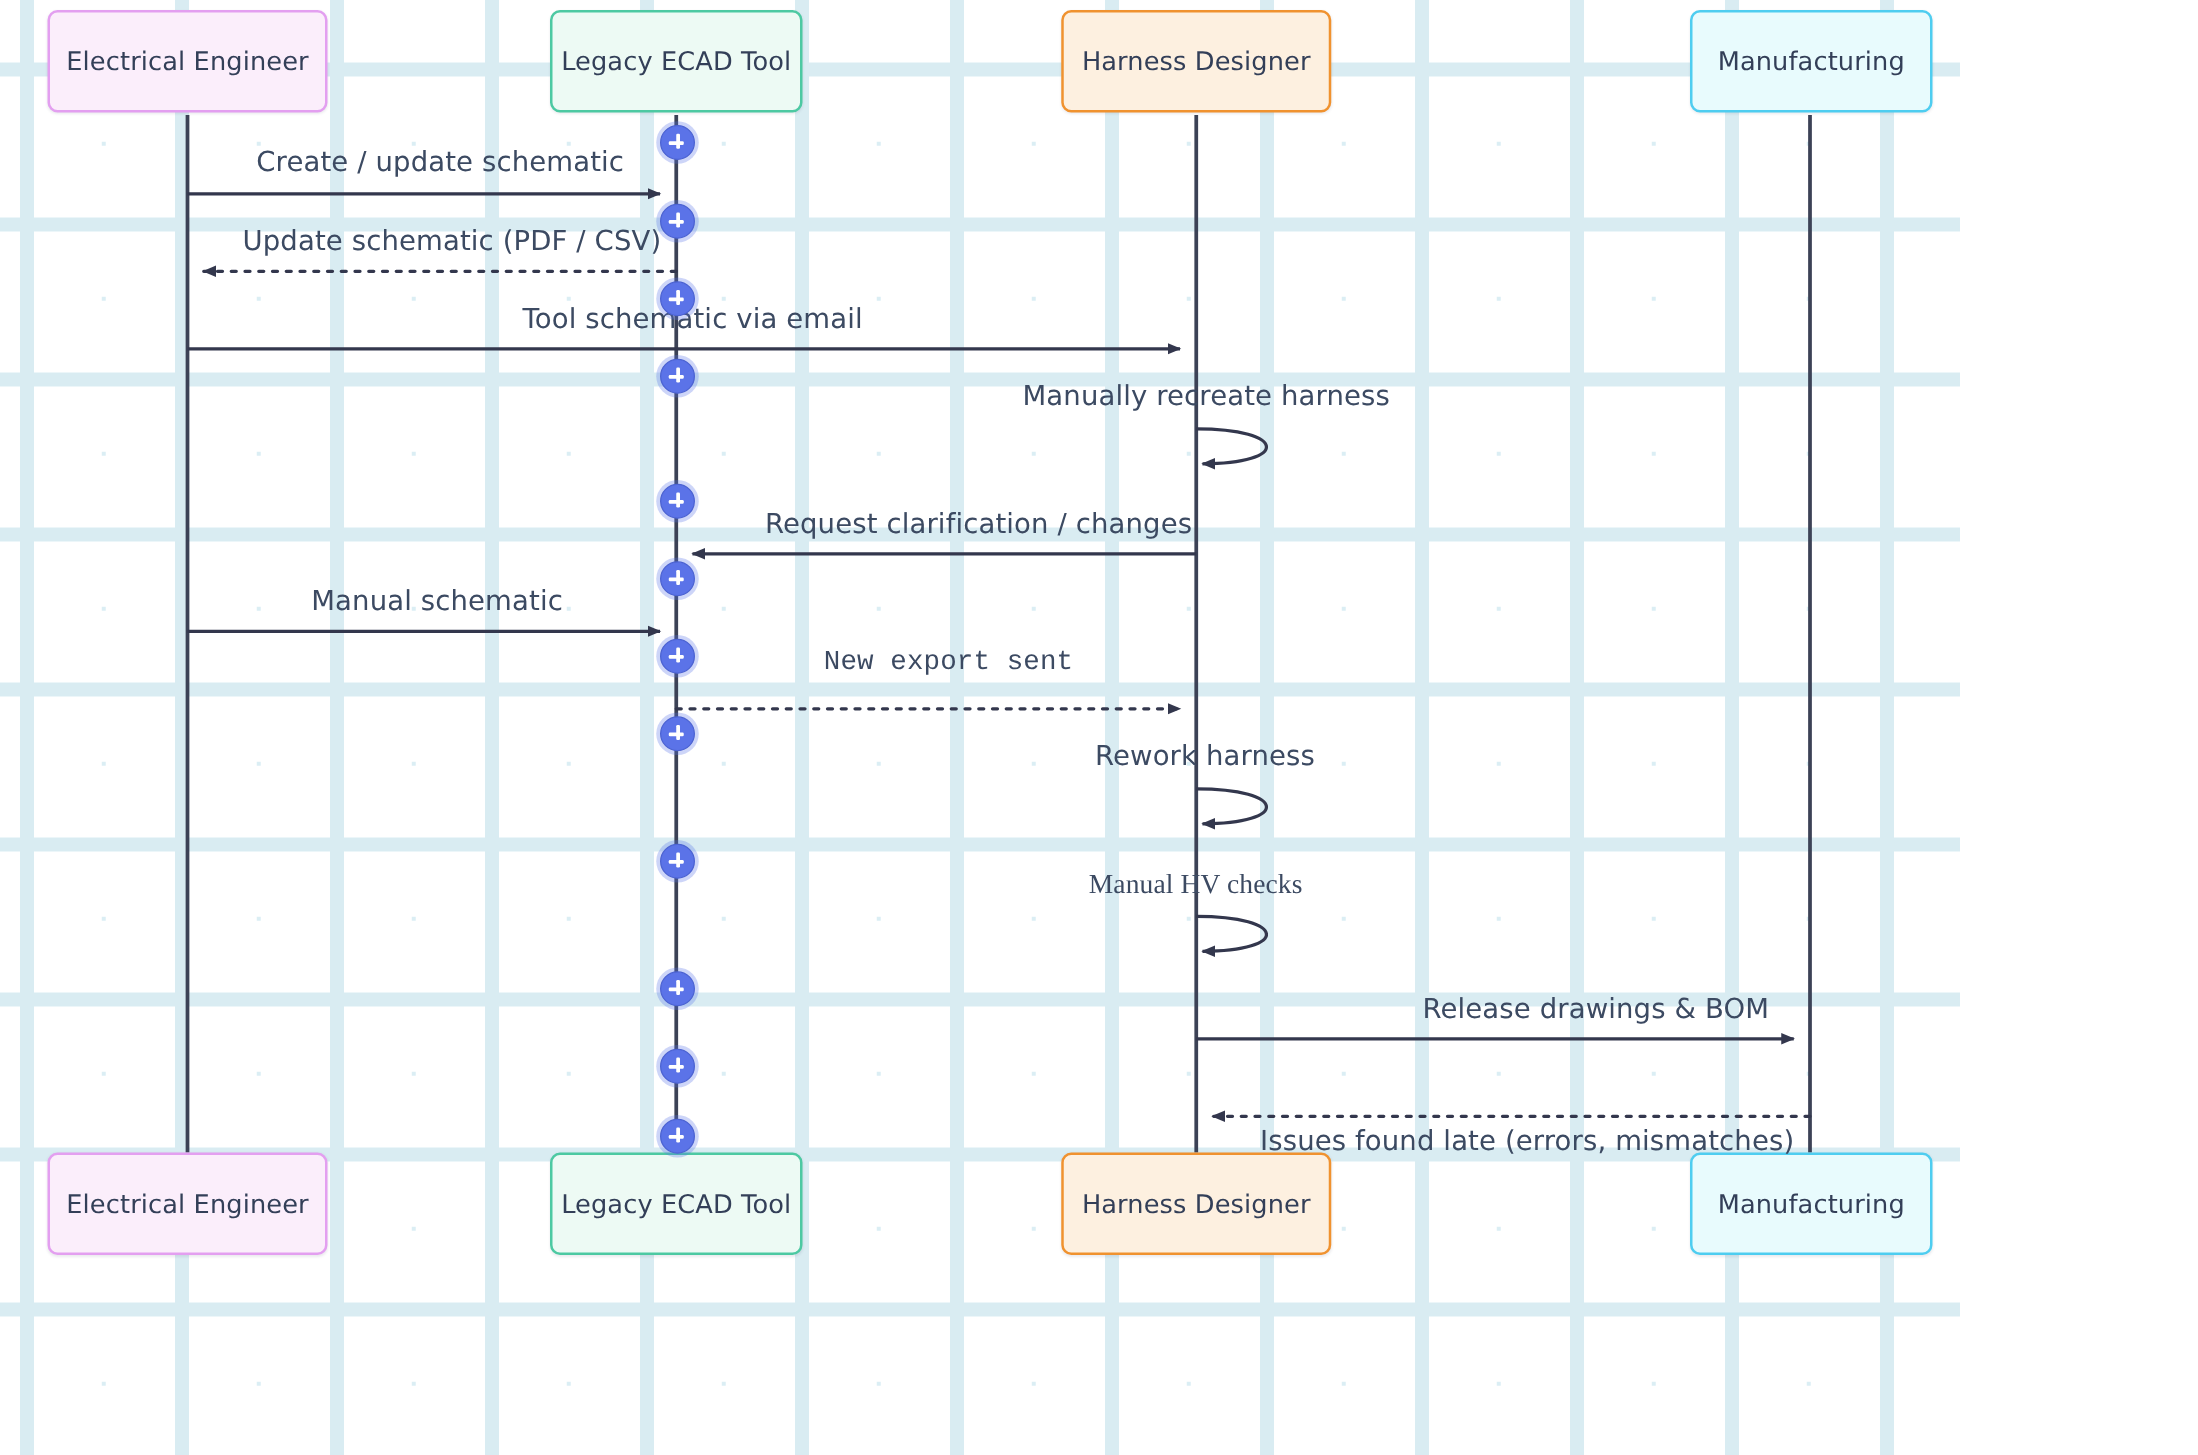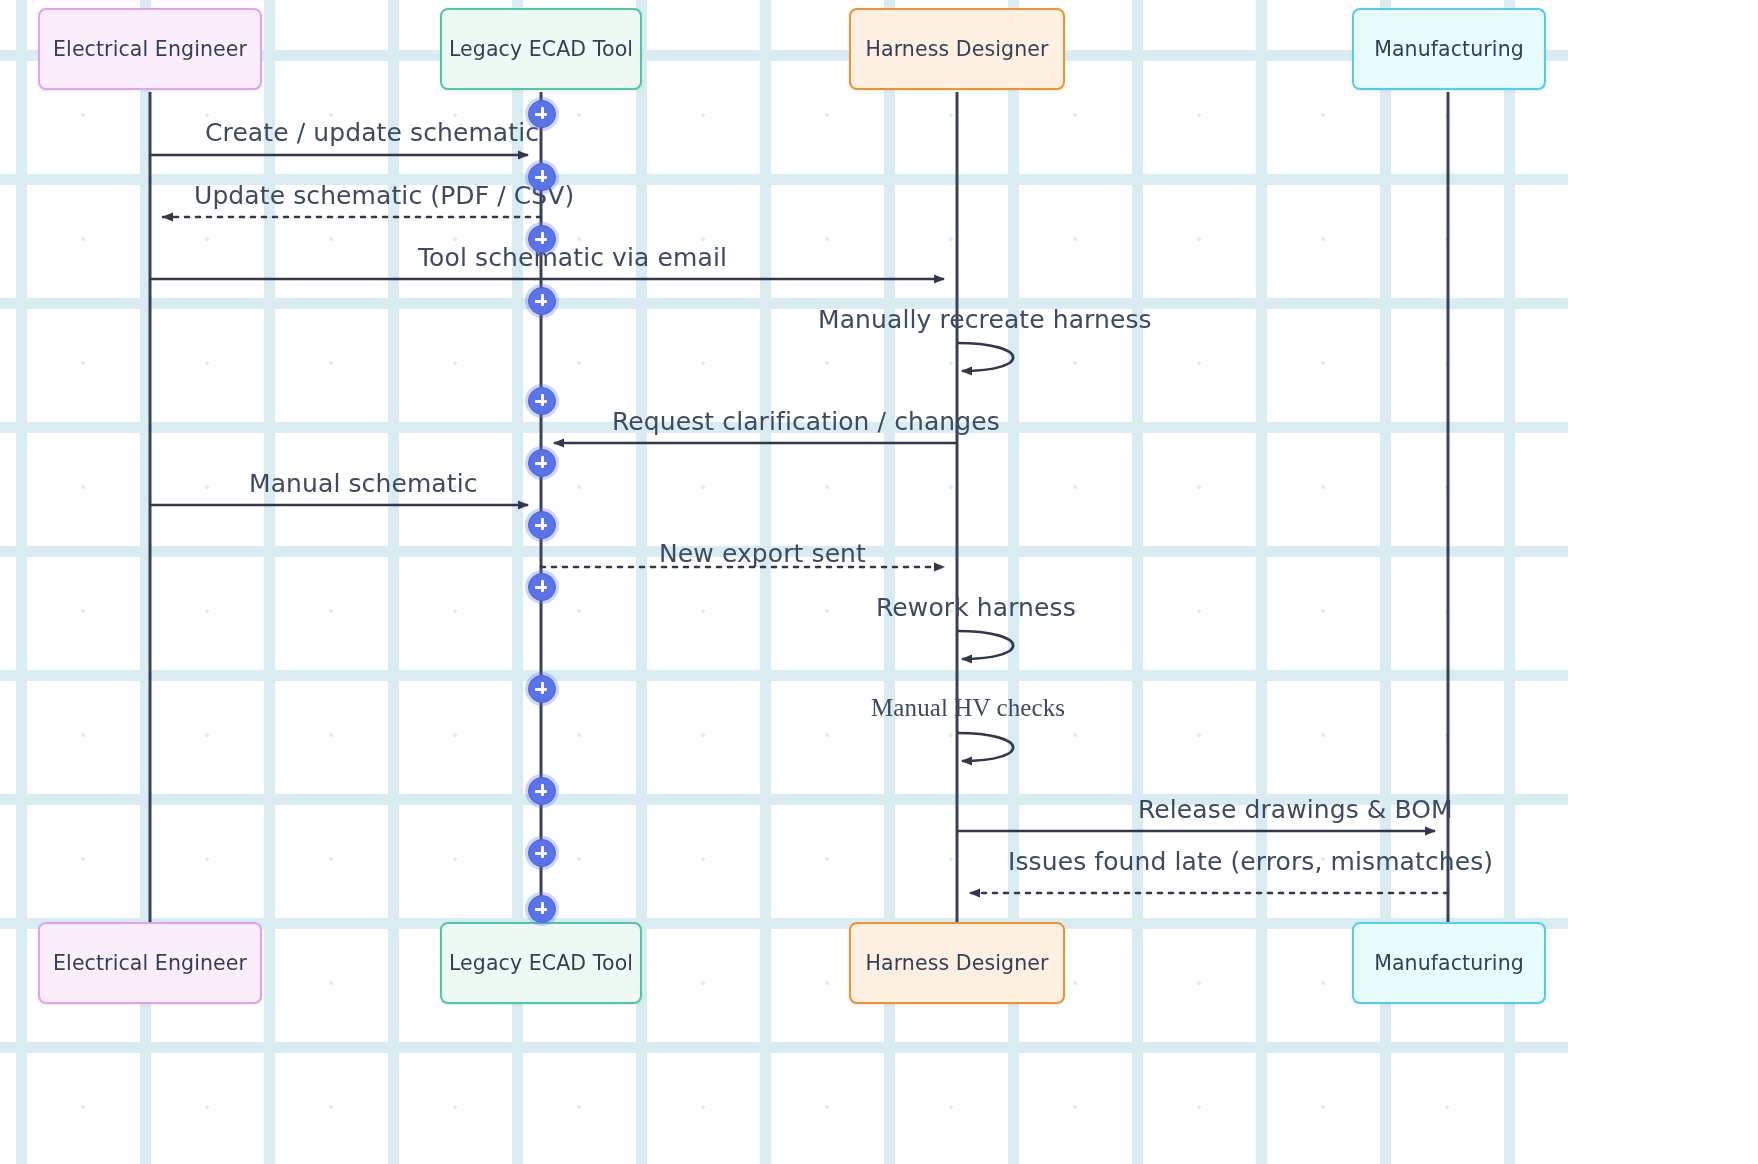--- a/index.html
+++ b/index.html
@@ -38,21 +38,21 @@
     display: flex;
     align-items: center;
     justify-content: center;
     font-size: 20.5px;
     color: #333f58;
     letter-spacing: 0.1px;
     box-shadow: 0 1px 2px rgba(60,60,90,0.10);
   }
   .msg-label {
     position: absolute;
-    font-size: 25px;
+    font-size: 22px;
     color: #3c4a62;
     white-space: nowrap;
     letter-spacing: 0.1px;
   }
   .node-plus {
     position: absolute;
     width: 26px;
     height: 26px;
     border-radius: 50%;
     background: #5b73e8;
@@ -148,25 +148,25 @@
   <div class="box" style="left:1352px; top:922px; width:194px; height:82px; background:#e8fbfd; border-color:#4ecdf0;">
     <span>Manufacturing</span>
   </div>
 
   <div class="msg-label" style="left:205px; top:118px;">Create / update schematic</div>
   <div class="msg-label" style="left:194px; top:181px;">Update schematic (PDF / CSV)</div>
   <div class="msg-label" style="left:418px; top:243px;">Tool schematic via email</div>
   <div class="msg-label" style="left:818px; top:305px;">Manually recreate harness</div>
   <div class="msg-label" style="left:612px; top:407px;">Request clarification / changes</div>
   <div class="msg-label" style="left:249px; top:469px;">Manual schematic</div>
-  <div class="msg-label" style="left:659px; top:539px;">New export sent</div>
+  <div class="msg-label" style="left:659px; top:517px;font-family:Liberation Mono, monospace;">New export sent</div>
   <div class="msg-label" style="left:876px; top:593px;">Rework harness</div>
   <div class="msg-label" style="left:871px; top:694px;font-family:Liberation Serif, serif;">Manual HV checks</div>
   <div class="msg-label" style="left:1138px; top:795px;">Release drawings &amp; BOM</div>
-  <div class="msg-label" style="left:1008px; top:847px;">Issues found late (errors, mismatches)</div>
+  <div class="msg-label" style="left:1008px; top:901px;">Issues found late (errors, mismatches)</div>
 
   <div class="node-plus" style="left:528px; top:100px;"></div>
   <div class="node-plus" style="left:528px; top:163px;"></div>
   <div class="node-plus" style="left:528px; top:225px;"></div>
   <div class="node-plus" style="left:528px; top:287px;"></div>
   <div class="node-plus" style="left:528px; top:387px;"></div>
   <div class="node-plus" style="left:528px; top:449px;"></div>
   <div class="node-plus" style="left:528px; top:511px;"></div>
   <div class="node-plus" style="left:528px; top:573px;"></div>
   <div class="node-plus" style="left:528px; top:675px;"></div>

